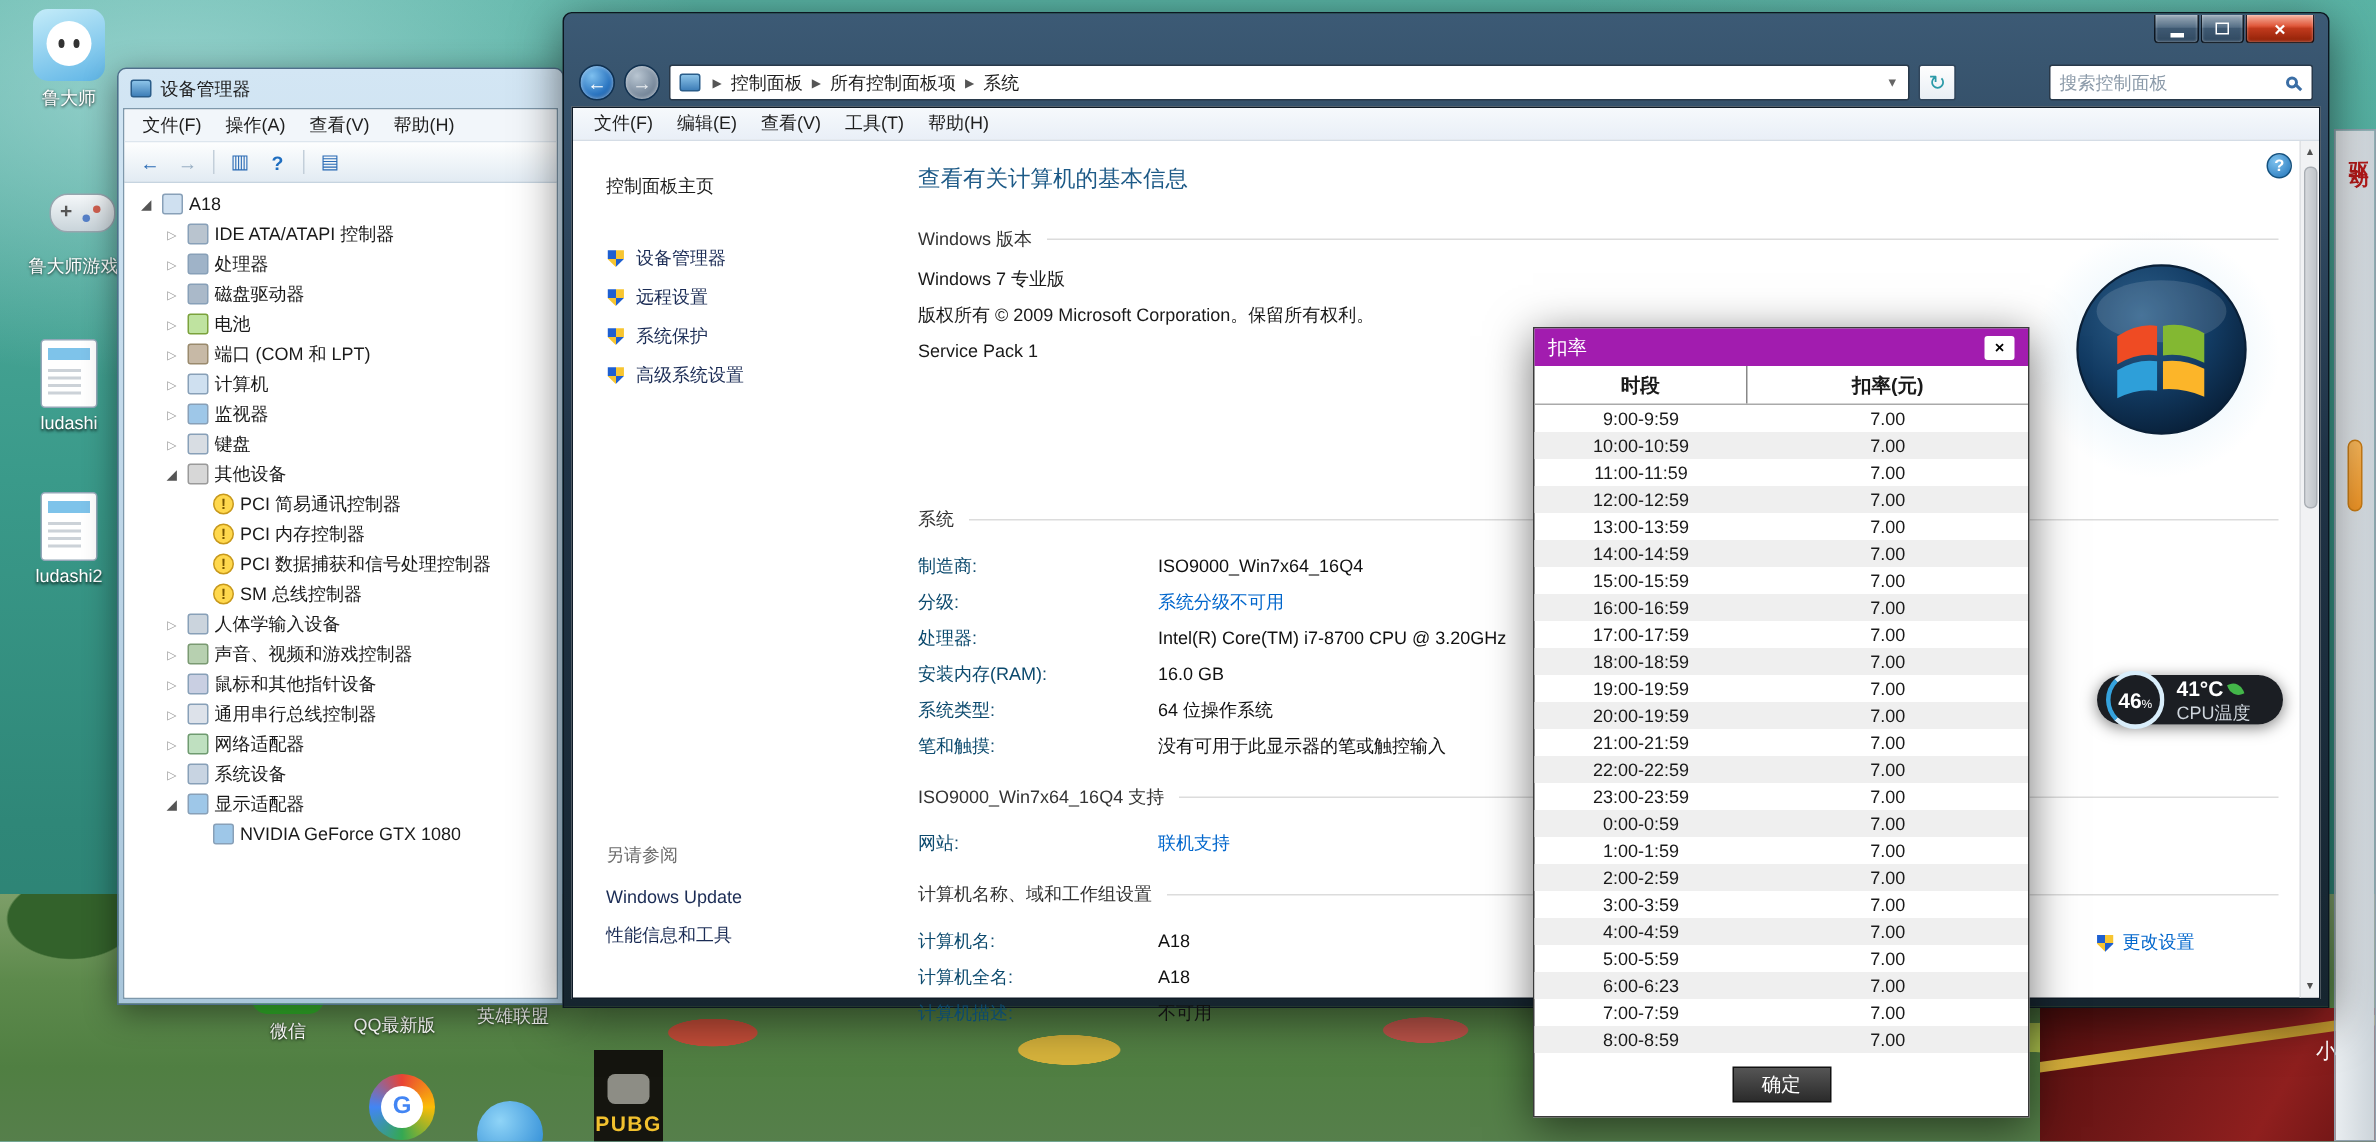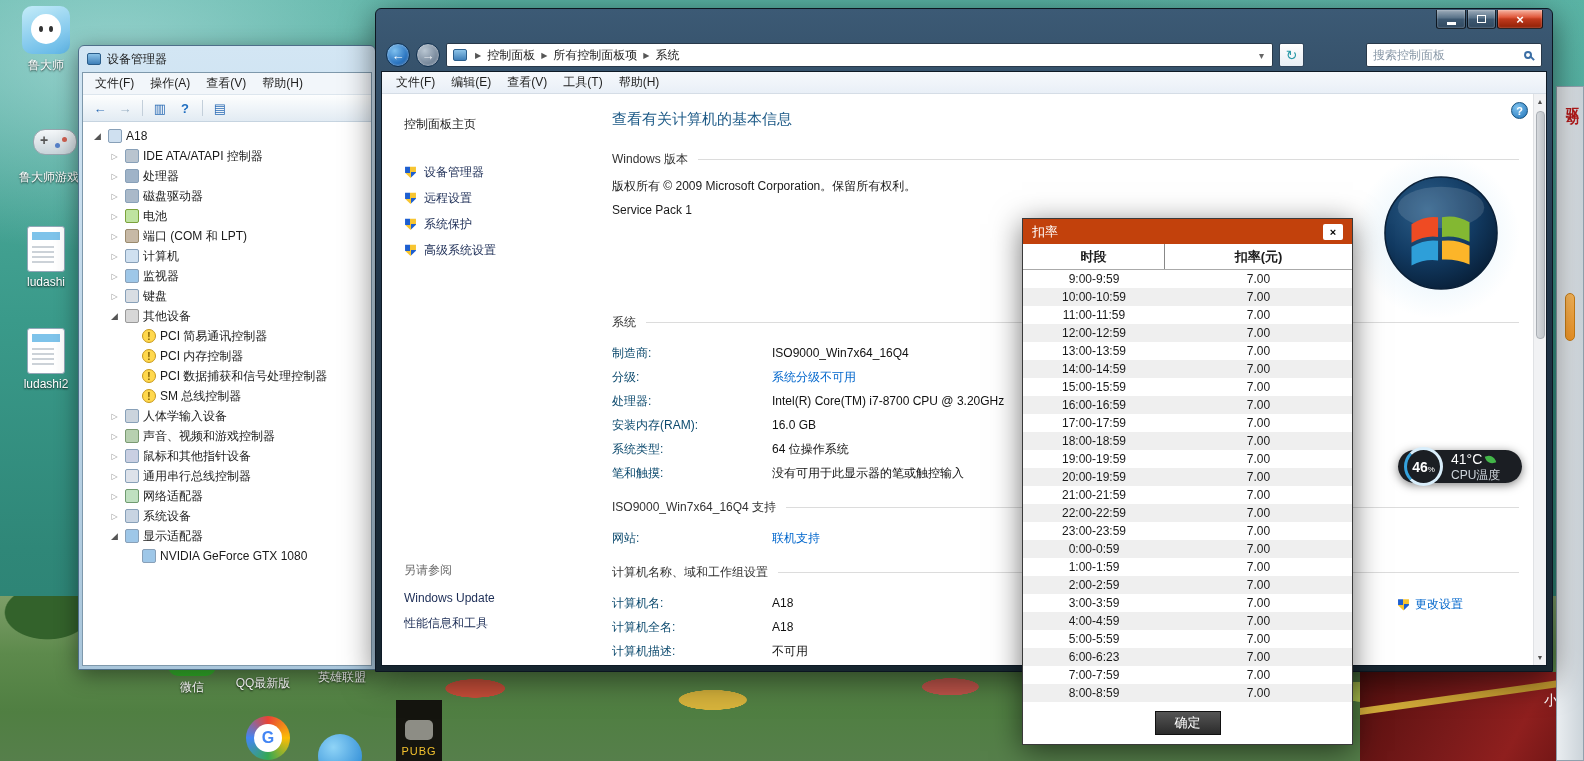--- a/index.html
+++ b/index.html
@@ -58,21 +58,21 @@
 .qbelly{position:absolute;left:15px;top:18px;width:18px;height:20px;background:#fff;border-radius:50%}
 .qscarf{position:absolute;left:11px;top:15px;width:26px;height:5px;background:#e23c2f;border-radius:3px}
 .ic.lol{background:#0d1117;border:2px solid #b99548;display:flex;align-items:center;justify-content:center}
 .ic.lol::before{content:'L';font-family:"Liberation Serif","DejaVu Serif",serif;color:#d8b25c;font-size:27px;font-weight:bold}
 .gicon{position:absolute;left:246px;top:716px;width:44px;height:44px;border-radius:50%;z-index:3;
  background:conic-gradient(#e94335,#fbbc05,#34a853,#4285f4,#e94335)}
 .gicon::before{content:'G';position:absolute;left:8px;top:8px;width:28px;height:28px;background:#fff;border-radius:50%;display:flex;align-items:center;justify-content:center;font-weight:bold;color:#4285f4;font-size:16px}
 .blueicon{position:absolute;left:318px;top:734px;width:44px;height:44px;border-radius:50%;z-index:3;background:radial-gradient(circle at 35% 30%,#8fd4f7,#1e7fd0)}
 .pubg{position:absolute;left:396px;top:700px;width:46px;height:61px;background:#15150f;z-index:3;display:flex;flex-direction:column;align-items:center;justify-content:flex-end;padding-bottom:4px}
 .pubg-helmet{width:28px;height:20px;background:#8d8d85;border-radius:5px;margin-bottom:5px}
-.pubg-label{color:#f2c12e;font-weight:normal;font-size:11px;letter-spacing:1px}
+.pubg-label{color:#f2c12e;font-weight:bold;font-size:14px;letter-spacing:1px}
 
 
 .dm{position:absolute;left:78px;top:45px;width:298px;height:625px;z-index:10;
  background:linear-gradient(180deg,#d3e6f4,#a9c6db);border:1px solid #4f6f8a;border-radius:6px 6px 0 0;
  box-shadow:0 5px 22px rgba(0,0,0,.45)}
 .dm-title{height:26px;display:flex;align-items:center;gap:6px;padding:0 8px;color:#1a1a1a}
 .dm-appicon{width:14px;height:12px;background:linear-gradient(#8cc3e8,#3f7fb8);border:1px solid #2a5d8a;border-radius:2px}
 .dm-client{position:absolute;left:3px;right:3px;top:26px;bottom:3px;background:#fff;border:1px solid #7e98ab;display:flex;flex-direction:column}
 .dm-menubar{height:22px;background:#f2f6fa;border-bottom:1px solid #dde6ee;display:flex;align-items:center;padding-left:4px}
 .menu-item{padding:0 8px;line-height:21px;color:#1e1e1e}
@@ -163,38 +163,38 @@
 .glow{position:absolute;right:6px;top:52px;width:180px;height:180px;border-radius:50%;pointer-events:none;
  background:radial-gradient(circle,rgba(190,225,245,.55),rgba(190,225,245,0) 65%)}
 .orb{position:absolute;right:33px;top:80px}
 .vscroll{width:13px;flex:none;background:#f1f2f4;border-left:1px solid #e0e2e5;display:flex;flex-direction:column;align-items:center}
 .sarrow{height:15px;font-size:7px;color:#505050;display:flex;align-items:center;justify-content:center;width:100%}
 .sarrow.down{margin-top:auto}
 .sthumb{width:9px;height:228px;margin-top:2px;background:linear-gradient(90deg,#d6d9dd,#bfc4c9);border:1px solid #a9aeb4;border-radius:4px}
 
 
 .dlg{position:absolute;left:1022px;top:218px;width:331px;z-index:80;background:#fff;border:1px solid #3a3a3a;box-shadow:0 6px 28px rgba(0,0,0,.55)}
-.dlg-title{height:25px;background:#c2410c;color:#fff;display:flex;align-items:center;padding:0 9px;font-size:13px}
+.dlg-title{height:25px;background:#a21caf;color:#fff;display:flex;align-items:center;padding:0 9px;font-size:13px}
 .dclose{margin-left:auto;width:20px;height:16px;background:#fff;color:#000;font-size:11px;font-weight:bold;display:flex;align-items:center;justify-content:center;border-radius:2px}
 .rate-head{display:flex;height:26px;align-items:stretch;font-weight:bold;font-size:13px;border-bottom:1px solid #aaa}
 .rate-head .col1{width:142px;border-right:1px solid #888;display:flex;align-items:center;justify-content:center}
 .rate-head .col2{flex:1;display:flex;align-items:center;justify-content:center}
 .rate-row{display:flex;height:18px;align-items:center;font-size:12px}
 .rate-row.alt{background:#efefef}
 .rate-col{display:flex;align-items:center;justify-content:center}
 .rate-col.time{width:142px}
 .rate-col.val{flex:1}
 .okbtn{display:flex;align-items:center;justify-content:center;width:66px;height:24px;margin:9px auto 9px;background:linear-gradient(#555,#2b2b2b);color:#fff;border:1px solid #111;font-size:13px}
 
 
 .cpu{position:absolute;left:1398px;top:450px;width:124px;height:33px;z-index:90;background:rgba(10,13,18,.93);border-radius:26px;display:flex;align-items:center;padding:4px 6px;box-shadow:0 2px 10px rgba(0,0,0,.5)}
 .cpu-circle{width:39px;height:39px;flex:none;border-radius:50%;border:3px solid #d9eefb;border-left-color:#35a2dd;display:flex;align-items:baseline;justify-content:center;color:#fff;font-weight:bold;font-size:14px;padding-top:9px}
 .cpu-pct{font-size:8px;font-weight:normal}
 .cpu-right{margin-left:8px;color:#fff;line-height:1.2}
-.temp-line{font-size:14px;font-weight:normal;display:flex;align-items:center;gap:4px}
+.temp-line{font-size:14px;font-weight:bold;display:flex;align-items:center;gap:4px}
 .leaf{width:9px;height:9px;background:#43b649;border-radius:0 80% 0 80%;transform:rotate(-20deg)}
 .cpu-label{font-size:12px;color:#cfd6dd}
 </style>
 </head>
 <body data-name="desktop">
 
 <div class="wallpaper" data-name="desktop-wallpaper"></div>
 <div class="photo" data-name="desktop-photo"></div>
 
 <div class="br-block" data-name="bottom-right-panel">
@@ -461,20 +461,21 @@
               <div class="sb-link" data-name="sidebar-link">性能信息和工具</div>
             </div>
         </div>
       </div>
       <div class="main" data-name="main-panel">
         <div class="page-title" data-name="page-title">查看有关计算机的基本信息</div>
         <div class="sect" data-name="section-windows-version">
           <span data-name="section-header">Windows 版本</span>
             <span class="rule" data-name="section-rule"></span>
         </div>
+        <div class="plain" data-name="windows-edition">Windows 7 专业版</div>
         <div class="plain" data-name="copyright-text">版权所有 © 2009 Microsoft Corporation。保留所有权利。</div>
         <div class="plain" data-name="service-pack">Service Pack 1</div>
         <div class="glow" data-name="logo-glow"></div>
         <svg class="orb" data-name="windows-logo" viewBox="0 0 120 120" width="118" height="118">
           <defs>
             <radialGradient id="orbg" cx="38%" cy="30%" r="78%">
               <stop offset="0%" stop-color="#2d5f8a"></stop>
               <stop offset="55%" stop-color="#123b63"></stop>
               <stop offset="100%" stop-color="#071c33"></stop>
             </radialGradient>

